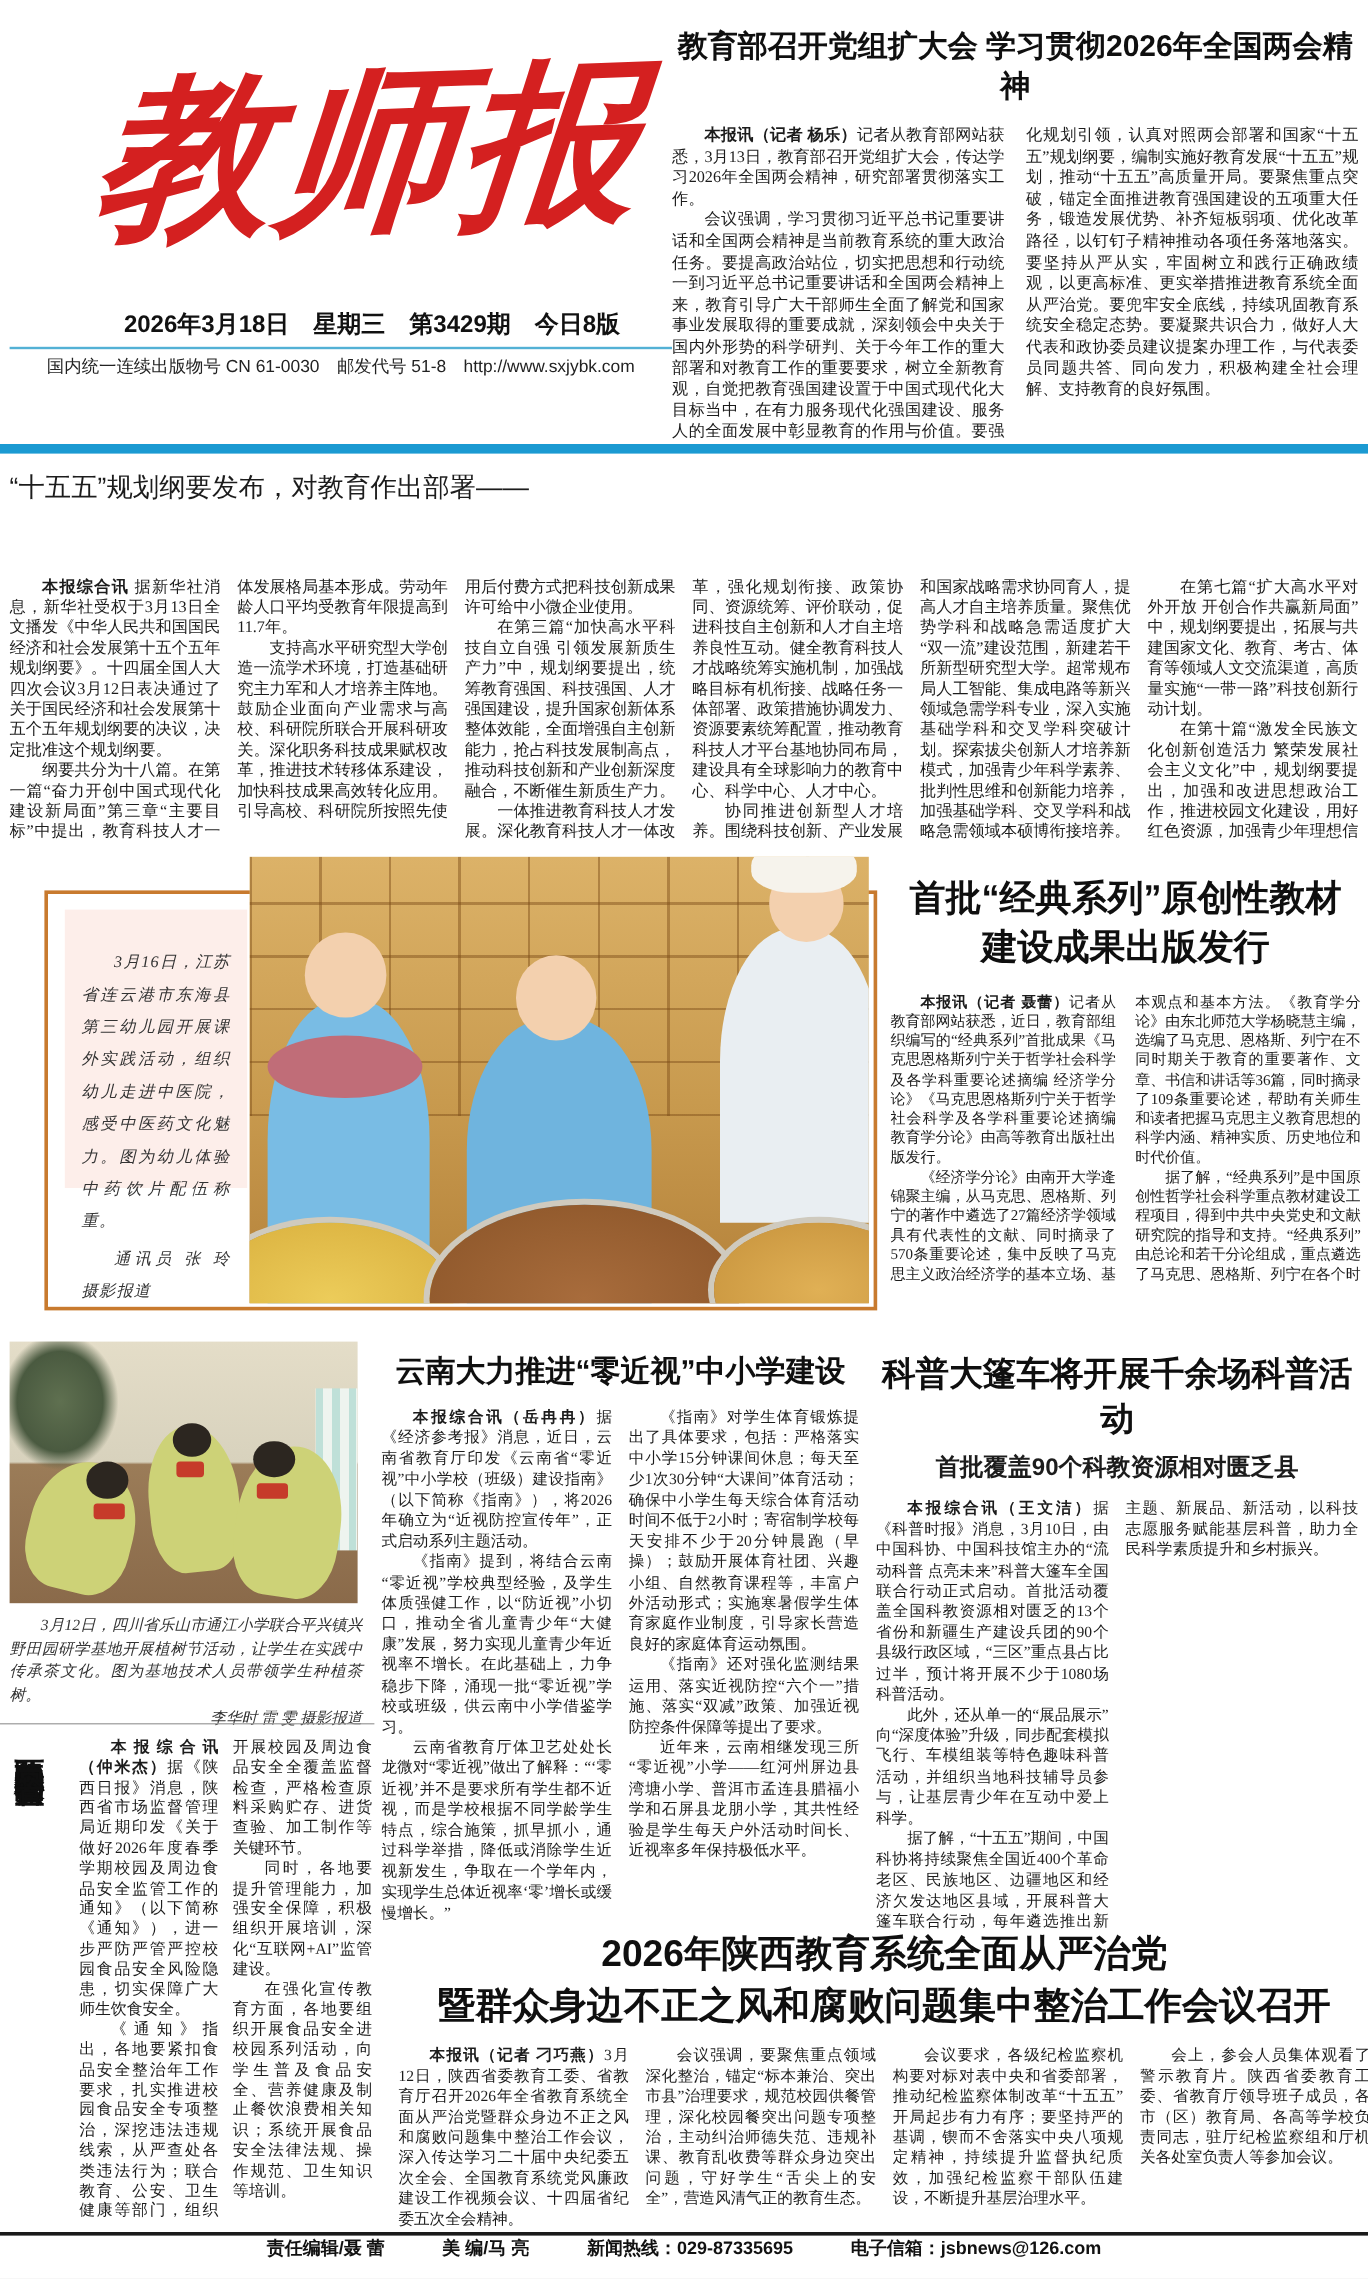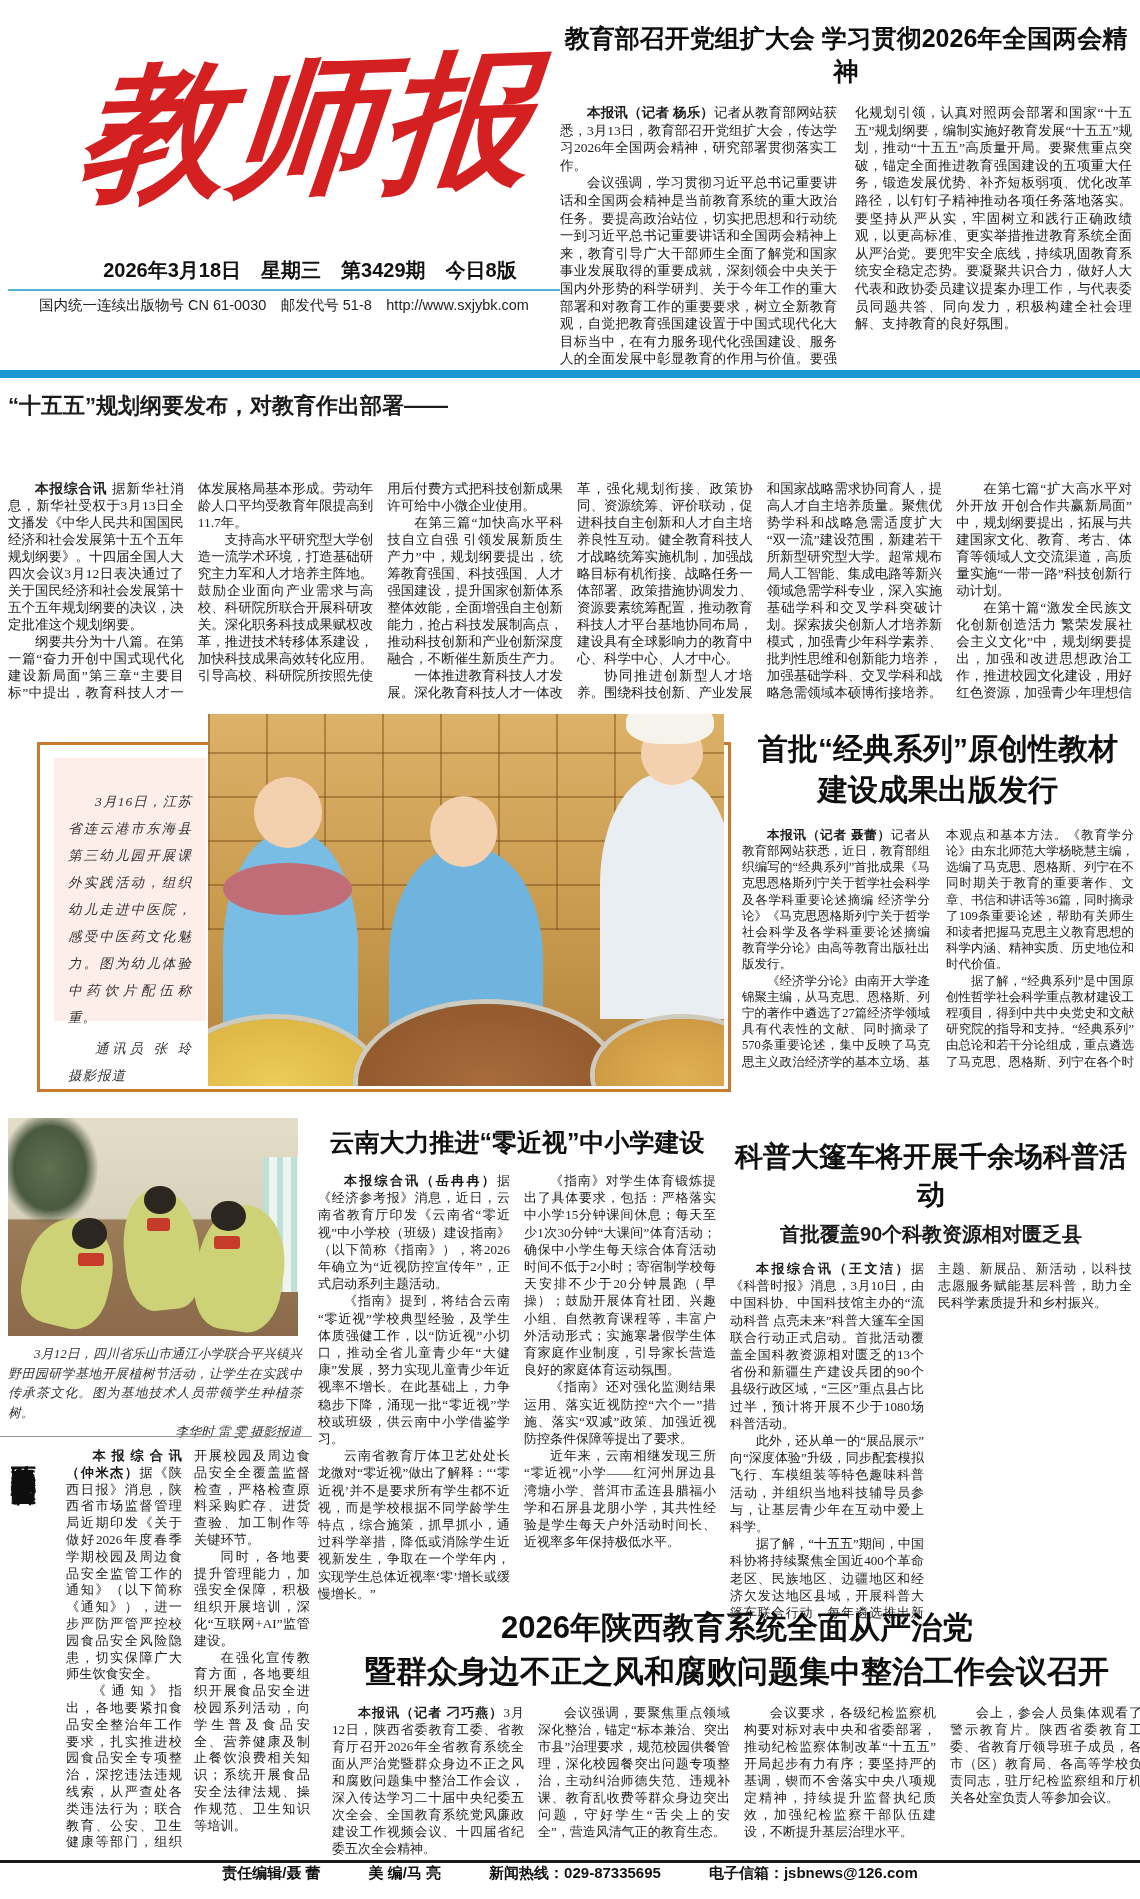--- a/index.html
+++ b/index.html
@@ -22,29 +22,29 @@
            font-family:"Liberation Sans",sans-serif;color:#222;}
   .blue-bar{left:0;top:370px;width:1140px;height:8px;background:#1b9ad2;}
 
   
   .ministry{left:560px;top:22px;width:572px;height:346px;}
   .ministry h2{font-size:25px;font-weight:900;text-align:center;letter-spacing:0;}
   .ministry .cols{margin-top:16px;height:270px;column-count:2;column-gap:18px;
                   font-size:13.5px;line-height:17.6px;}
 
   
-  .kicker{left:8px;top:391px;font-size:22px;font-weight:700;font-family:"Liberation Sans",sans-serif;}
+  .kicker{left:8px;top:391px;font-size:22px;font-weight:400;font-family:"Liberation Sans",sans-serif;}
   .main-headline{left:4px;top:421px;width:1132px;font-size:46px;font-weight:900;white-space:nowrap;
                  font-family:"Liberation Sans",sans-serif;}
   .main-body{left:8px;top:480px;width:1124px;height:234px;column-count:6;column-gap:14px;
              font-size:13.5px;line-height:17px;}
 
   
   .frame1{left:37px;top:742px;width:688px;height:344px;border:3px solid #c87a2e;background:#fff;}
-  .pinkpanel{left:54px;top:758px;width:152px;height:263px;background:#fdeeea;box-sizing:border-box;
+  .pinkpanel{left:54px;top:758px;width:152px;height:232px;background:#fdeeea;box-sizing:border-box;
              padding:30px 14px 8px;font-size:13.5px;line-height:27px;letter-spacing:1px;
              font-style:italic;color:#333;}
   .pinkpanel p{text-indent:2em;}
   .pinkpanel .byline{margin-top:4px;text-indent:2em;}
   .photo1{left:208px;top:714px;width:516px;height:372px;overflow:hidden;
           background:linear-gradient(180deg,#dcb268 0%,#c89a4e 55%,#b4813a 100%);}
   .ph1-drawers{position:absolute;left:0;top:0;width:100%;height:58%;
       background:repeating-linear-gradient(90deg,rgba(122,74,22,.45) 0 2px,transparent 2px 58px),
                  repeating-linear-gradient(0deg,rgba(122,74,22,.45) 0 2px,transparent 2px 44px);}
   .ph1-kid{position:absolute;border-radius:45% 45% 0 0;}
@@ -92,21 +92,21 @@
   .caption2 .byline{text-align:right;text-indent:0;}
   .divider2{left:0;top:1436px;width:312px;height:1px;background:#9a9a9a;}
 
   
   .yunnan{left:318px;top:1126px;width:398px;}
   .yunnan h2{font-size:25px;font-weight:900;text-align:center;}
   .yunnan .cols{margin-top:13px;height:432px;column-count:2;column-gap:14px;
                 font-size:13px;line-height:17.2px;}
 
   
-  .kepu{left:730px;top:1126px;width:402px;margin-top:12px;}
+  .kepu{left:730px;top:1126px;width:402px;}
   .kepu h2{font-size:28px;font-weight:900;text-align:center;}
   .kepu .subhead{margin-top:7px;text-align:center;font-size:20px;font-weight:700;
                  font-family:"Liberation Sans",sans-serif;}
   .kepu .cols{margin-top:12px;height:368px;column-count:2;column-gap:14px;
               font-size:13px;line-height:17.2px;}
 
   
   .shipin{left:8px;top:1446px;width:302px;height:416px;}
   .shipin .vhead{position:absolute;left:0;top:0;height:416px;writing-mode:vertical-rl;
                  font-size:25px;font-weight:900;letter-spacing:1px;font-family:"Liberation Sans",sans-serif;}

